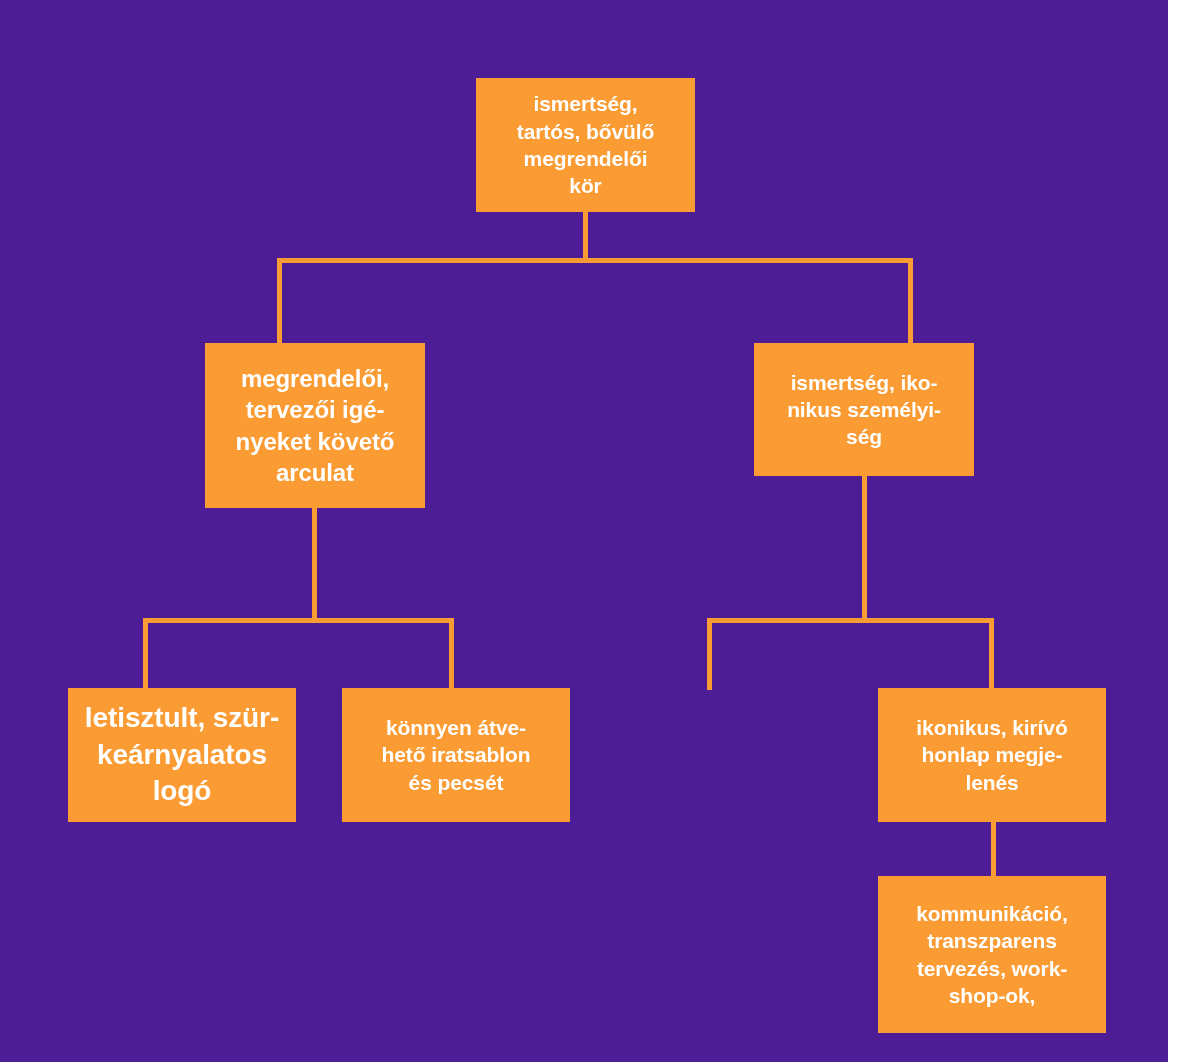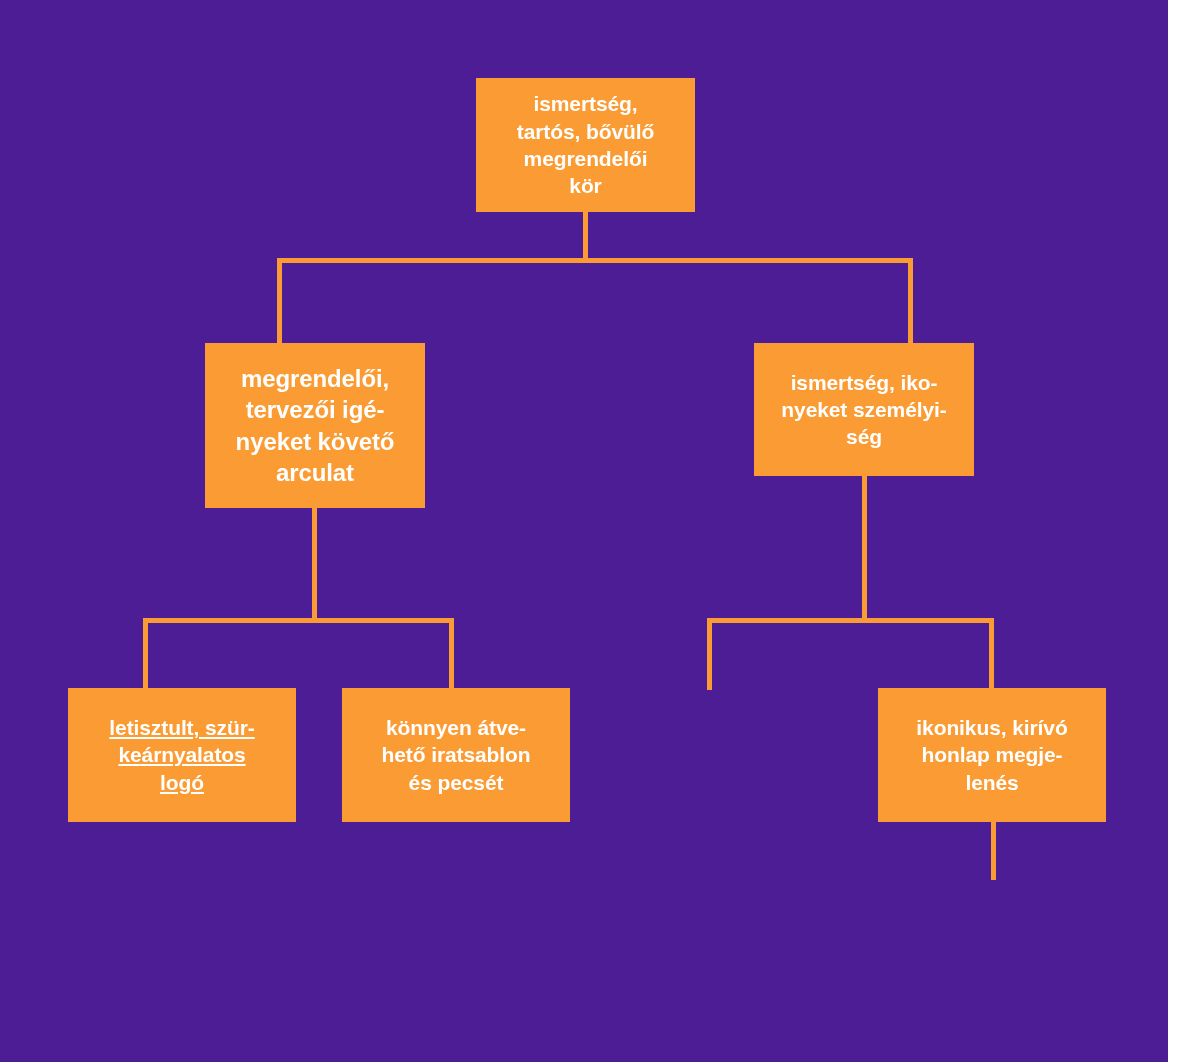--- a/index.html
+++ b/index.html
@@ -74,37 +74,43 @@
 
   <div class="node" style="left:205px; top:343px; width:220px; height:165px;">
     <span class="node-text" style="font-size:24px;">megrendelői,
 tervezői igé-
 nyeket követő
 arculat</span>
   </div>
 
   <div class="node" style="left:754px; top:343px; width:220px; height:133px;">
     <span class="node-text" style="font-size:21px;">ismertség, iko-
-nyeket személyi-
+nikus személyi-
 ség</span>
   </div>
 
   <div class="node" style="left:68px; top:688px; width:228px; height:134px;">
-    <span class="node-text" style="font-size:21px;text-decoration:underline;">letisztult, szür-
+    <span class="node-text" style="font-size:28px;">letisztult, szür-
 keárnyalatos
 logó</span>
   </div>
 
   <div class="node" style="left:342px; top:688px; width:228px; height:134px;align-items:center;">
     <span class="node-text" style="font-size:21px;">könnyen átve-
 hető iratsablon
 és pecsét</span>
   </div>
 
 
   <div class="node" style="left:878px; top:688px; width:228px; height:134px;">
     <span class="node-text" style="font-size:21px;">ikonikus, kirívó
 honlap megje-
 lenés</span>
   </div>
 
+  <div class="node" style="left:878px; top:876px; width:228px; height:157px;">
+    <span class="node-text" style="font-size:21px;">kommunikáció,
+transzparens
+tervezés, work-
+shop-ok,</span>
+  </div>
 
 </div>
 
 </body></html>

